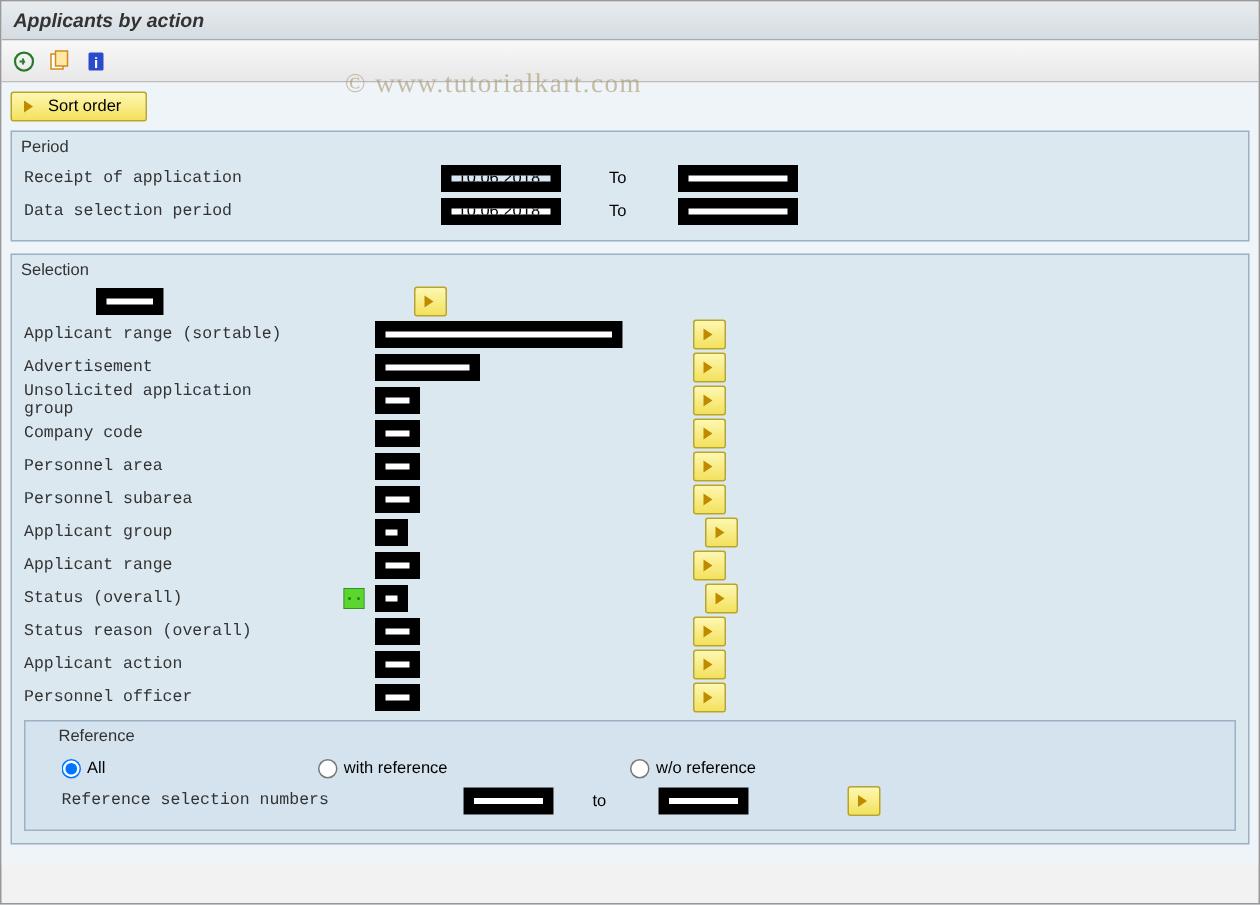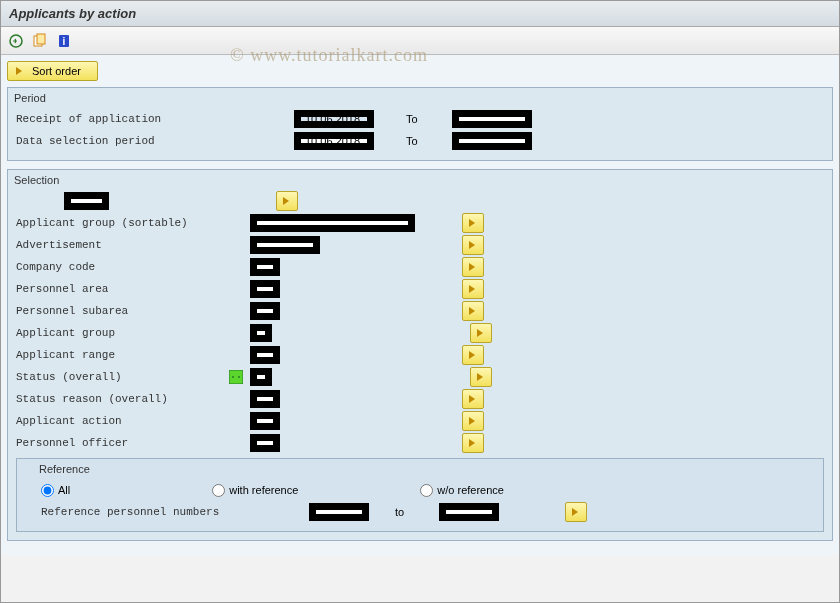--- a/index.html
+++ b/index.html
@@ -183,35 +183,46 @@
           <span style="display: inline-flex; align-items: center; justify-content: flex-end; width: 42px;"></span>
           <input class="input-text" style="width: 45px;">
           <span style="width: 155px;"></span>
           <span class="sel-btn">
             <svg width="12" height="12" viewBox="0 0 12 12">
               <path d="M2 2 L8 6 L2 10 Z" fill="#c08a00"></path>
             </svg>
           </span>
         </div>
         <div class="form-row">
-          <span class="label">Applicant group (sortable)</span>
+          <span class="label">Applicant range (sortable)</span>
           <span style="display: inline-flex; align-items: center; justify-content: flex-end; width: 42px;"></span>
           <input class="input-text" style="width: 165px;">
           <span style="width: 35px;"></span>
           <span class="sel-btn">
             <svg width="12" height="12" viewBox="0 0 12 12">
               <path d="M2 2 L8 6 L2 10 Z" fill="#c08a00"></path>
             </svg>
           </span>
         </div>
         <div class="form-row">
           <span class="label">Advertisement</span>
           <span style="display: inline-flex; align-items: center; justify-content: flex-end; width: 42px;"></span>
           <input class="input-text" style="width: 70px;">
           <span style="width: 130px;"></span>
+          <span class="sel-btn">
+            <svg width="12" height="12" viewBox="0 0 12 12">
+              <path d="M2 2 L8 6 L2 10 Z" fill="#c08a00"></path>
+            </svg>
+          </span>
+        </div>
+        <div class="form-row">
+          <span class="label">Unsolicited application group</span>
+          <span style="display: inline-flex; align-items: center; justify-content: flex-end; width: 42px;"></span>
+          <input class="input-text" style="width: 30px;">
+          <span style="width: 170px;"></span>
           <span class="sel-btn">
             <svg width="12" height="12" viewBox="0 0 12 12">
               <path d="M2 2 L8 6 L2 10 Z" fill="#c08a00"></path>
             </svg>
           </span>
         </div>
         <div class="form-row">
           <span class="label">Company code</span>
           <span style="display: inline-flex; align-items: center; justify-content: flex-end; width: 42px;"></span>
           <input class="input-text" style="width: 30px;">
@@ -332,21 +343,21 @@
           <input type="radio" name="ref" style="">
           <span>with reference</span>
         </label>
         <span style="width:70px"></span>
         <label>
           <input type="radio" name="ref" style="">
           <span>w/o reference</span>
         </label>
       </div>
       <div class="form-row">
-        <span class="label" style="width:190px">Reference personnel numbers</span>
+        <span class="label" style="width:190px">Reference selection numbers</span>
         <span style="width:66px"></span>
         <input class="input-text" style="width: 60px;" value="">
         <span style="width:38px; margin-left:20px">to</span>
         <input class="input-text" style="width: 60px;" value="">
         <span style="width:54px"></span>
         <span class="sel-btn">
           <svg width="12" height="12" viewBox="0 0 12 12">
               <path d="M2 2 L8 6 L2 10 Z" fill="#c08a00"></path>
             </svg>
         </span>

